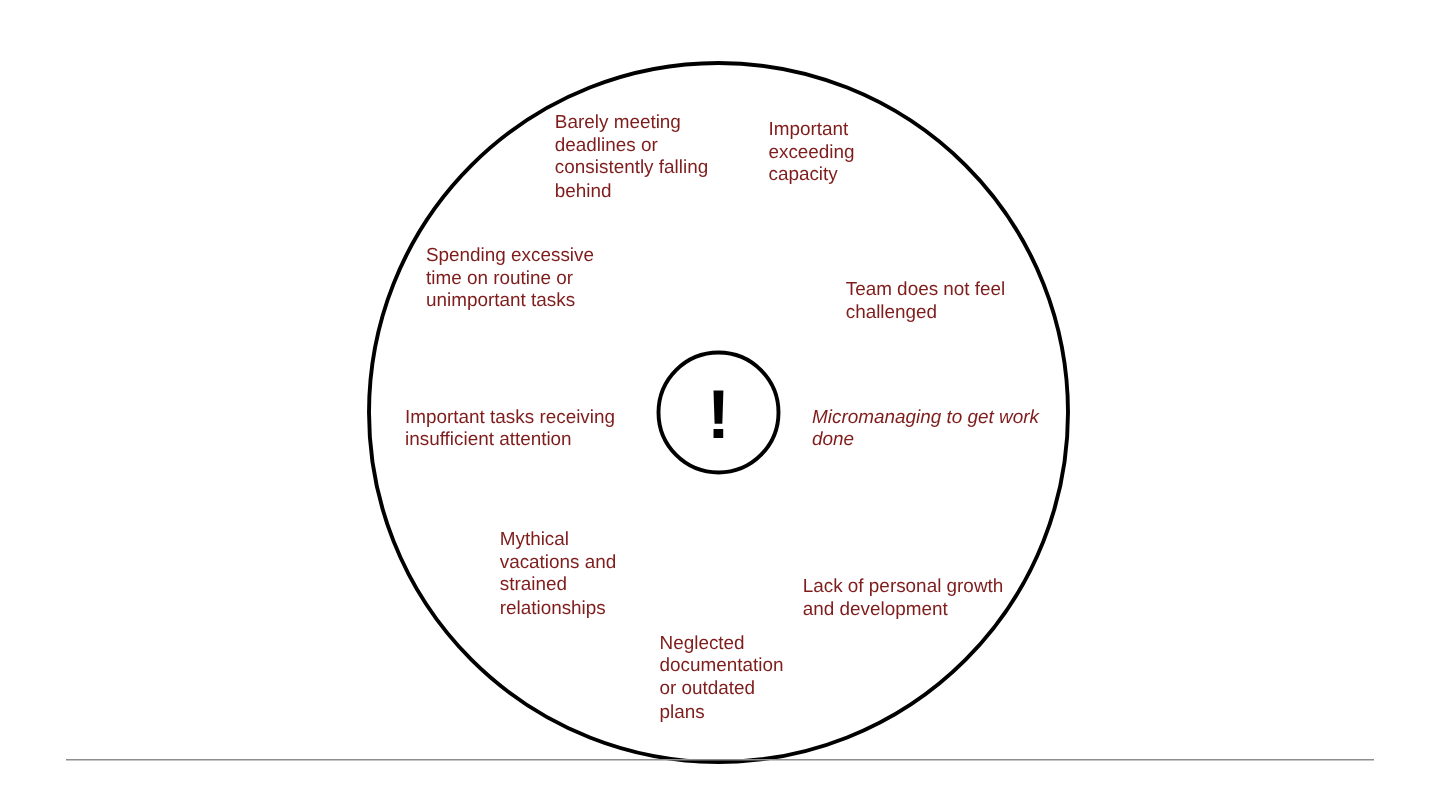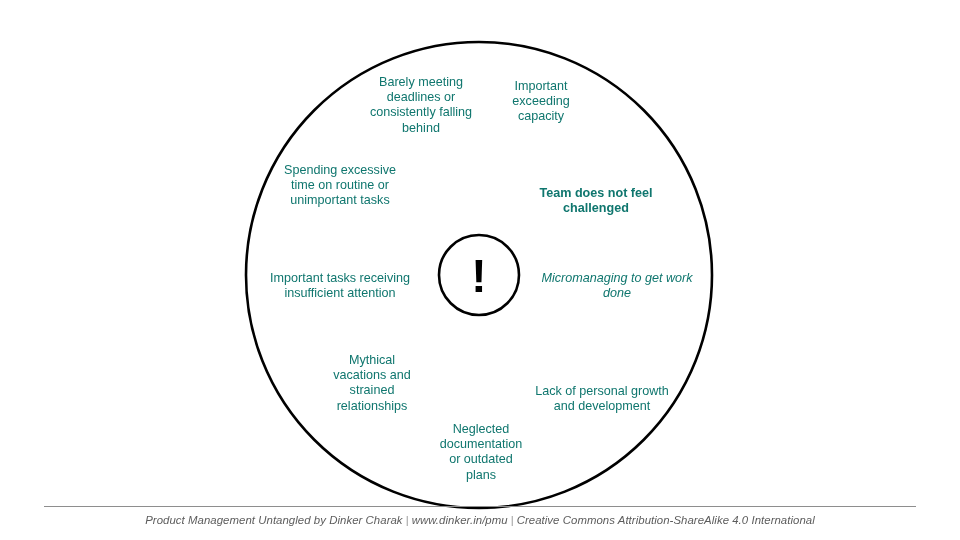--- a/index.html
+++ b/index.html
@@ -68,22 +68,21 @@
     font-size: 46px;
     font-weight: 700;
     fill: #000000;
     text-anchor: middle;
   }
   
   .seg-label {
     position: absolute;
     font-size: 12.6px;
     line-height: 15.2px;
-    color: #0f766e;
-    text-align: center;
+    color: #7f1d1d;
     white-space: pre-line;
     transform: translate(-50%, -50%);
     pointer-events: auto;
   }
   
   .footer-rule {
     position: absolute;
     left: 44px;
     top: 506px;
     width: 872px;
@@ -134,21 +133,21 @@
           <line x1="453.28849561253844" y1="244.35822227524088" x2="329.23048694303634" y2="96.51164475327815" class="spoke"></line>
         </g>
       <circle class="outer-ring" cx="479" cy="275" r="233"></circle>
       <circle class="hub-circle" cx="479" cy="275" r="40"></circle>
       <text class="hub-mark" x="479" y="292">!</text>
     </svg>
     <div id="seg-labels">
         <div class="seg-label" style="left: 541px; top: 102px;">Important
 exceeding
 capacity</div>
-        <div class="seg-label" style="left: 596px; top: 201px; font-weight: bold;">Team does not feel
+        <div class="seg-label" style="left: 617px; top: 201px;">Team does not feel
 challenged</div>
         <div class="seg-label" style="left: 617px; top: 286px; font-style: italic;">Micromanaging to get work
 done</div>
         <div class="seg-label" style="left: 602px; top: 399px;">Lack of personal growth
 and development</div>
         <div class="seg-label" style="left: 481px; top: 452px;">Neglected
 documentation
 or outdated
 plans</div>
         <div class="seg-label" style="left: 372px; top: 383px;">Mythical
@@ -162,20 +161,14 @@
 unimportant tasks</div>
         <div class="seg-label" style="left: 421px; top: 105px;">Barely meeting
 deadlines or
 consistently falling
 behind</div>
       </div>
   </div>
 
   <div class="footer-rule"></div>
 
-  <div class="footer">
-    <div class="footer-text">
-      <span>Product Management Untangled by Dinker Charak</span><span class="sep">|</span><span>www.dinker.in/pmu</span><span class="sep">|</span><span>Creative Commons Attribution-ShareAlike 4.0 International</span>
-    </div>
-
-  </div>
 
 </div>
 
 </body></html>

